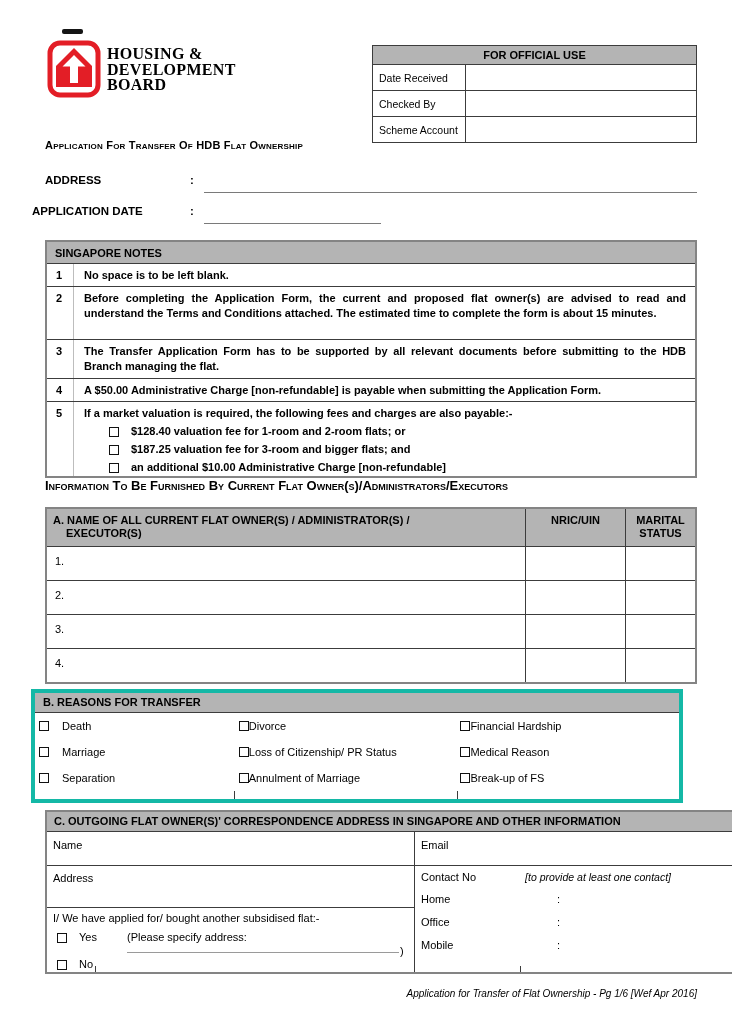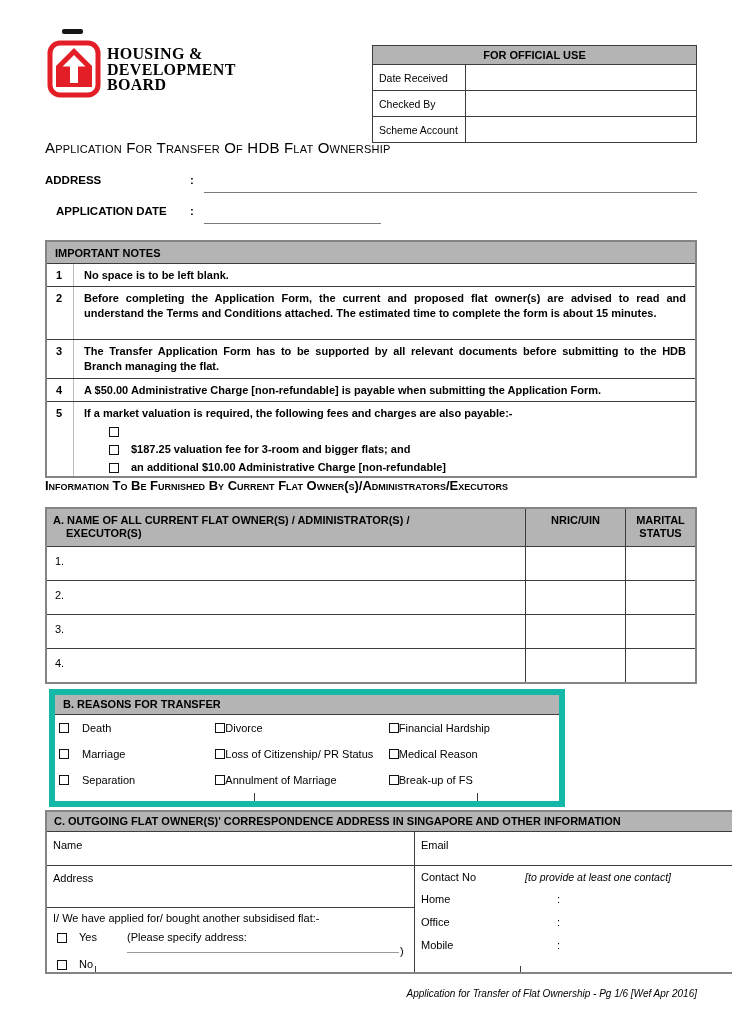--- a/index.html
+++ b/index.html
@@ -13,21 +13,21 @@
   .brand{left:107px;top:46px;font-family:"Liberation Serif",serif;font-weight:700;
          font-size:16px;line-height:15.5px;letter-spacing:0.3px;}
 
   table.official{left:372px;top:45px;width:325px;border-collapse:collapse;position:absolute;
                  font-size:10.5px;}
   table.official th{background:#b4b4b4;border:1px solid #3c3c3c;height:16px;font-size:11px;
                     font-weight:700;text-align:center;padding:1px 0;}
   table.official td{border:1px solid #3c3c3c;height:21px;padding:2px 6px;vertical-align:middle;}
   td.off-label{width:80px;}
 
-  .form-title{left:45px;top:139px;font-weight:400;font-size:15px;font-variant:small-caps;
+  .form-title{left:45px;top:139px;font-weight:700;font-size:11px;font-variant:small-caps;
               letter-spacing:0.2px;}
   .field-label{font-weight:700;font-size:11.5px;}
   .colon{font-weight:700;font-size:11.5px;}
   .wline{border-bottom:1px solid #7a7a7a;}
 
   
   .notes{left:45px;top:240px;width:652px;border:2px solid #848484;box-sizing:border-box;
          font-size:11px;font-weight:700;line-height:14.5px;}
   .notes-header{height:21px;background:#b4b4b4;padding:4px 0 0 8px;box-sizing:border-box;}
   .note-row{display:flex;border-top:1px solid #3c3c3c;}
@@ -46,21 +46,21 @@
   .ta-main .l2{padding-left:13px;}
   .ta-nric{width:100px;border-left:1px solid #3c3c3c;text-align:center;padding-top:5px;box-sizing:border-box;}
   .ta-mar{flex:1;border-left:1px solid #3c3c3c;text-align:center;padding:5px 10px 0 10px;
           box-sizing:border-box;line-height:13px;}
   .ta-row{display:flex;height:33px;border-top:1px solid #3c3c3c;}
   .ta-row .c1{width:478px;padding:8px 0 0 8px;box-sizing:border-box;}
   .ta-row .c2{width:100px;border-left:1px solid #3c3c3c;box-sizing:border-box;}
   .ta-row .c3{flex:1;border-left:1px solid #3c3c3c;box-sizing:border-box;}
 
   
-  .tableB{left:49px;top:689px;width:516px;border:6px solid #14b8a6;box-sizing:border-box;font-size:11px;}
+  .tableB{left:31px;top:689px;width:652px;border:4px solid #14b8a6;box-sizing:border-box;font-size:11px;}
   .tb-header{height:20px;background:#b4b4b4;border-bottom:1px solid #3c3c3c;padding:3px 0 0 8px;
              box-sizing:border-box;font-weight:700;}
   .tb-grid{position:relative;height:86px;display:flex;}
   .tb-col{box-sizing:border-box;}
   .tb-item{display:flex;align-items:center;height:26px;padding-left:4px;}
   .tb-col .tb-item .tb-label{}
   .tb-col.first .tb-item .tb-label{margin-left:13px;}
   .tick{position:absolute;bottom:0;width:1px;height:8px;background:#3c3c3c;}
 
   
@@ -116,26 +116,26 @@
     </tr>
   </tbody>
     </table>
 
   <div class="abs form-title">Application For Transfer Of HDB Flat Ownership</div>
 
   <div class="abs field-label" style="left:45px;top:174px;">ADDRESS</div>
   <div class="abs colon" style="left:190px;top:174px;">:</div>
   <div class="abs wline" style="left:204px;top:178px;width:493px;height:14px;"></div>
 
-  <div class="abs field-label" style="left:56px;top:205px;">APPLICATION DATE</div>
+  <div class="abs field-label" style="left:32px;top:205px;">APPLICATION DATE</div>
   <div class="abs colon" style="left:190px;top:205px;">:</div>
   <div class="abs wline" style="left:204px;top:209px;width:177px;height:14px;"></div>
 
   <div class="abs notes">
-    <div class="notes-header">IMPORTANT NOTES</div>
+    <div class="notes-header">SINGAPORE NOTES</div>
 
     <div class="note-row" style="height:22px;">
       <div class="note-num">1</div>
       <div class="note-text">No space is to be left blank.</div>
     </div>
     <div class="note-row" style="height:52px;">
       <div class="note-num">2</div>
       <div class="note-text">Before completing the Application Form, the current and proposed flat owner(s) are advised to read and understand the Terms and Conditions attached.  The estimated time to complete the form is about 15 minutes.</div>
     </div>
     <div class="note-row" style="height:38px;">
@@ -145,20 +145,21 @@
     <div class="note-row" style="height:22px;">
       <div class="note-num">4</div>
       <div class="note-text">A $50.00 Administrative Charge [non-refundable] is payable when submitting the Application Form.</div>
     </div>
     <div class="note-row" style="height:74px;">
       <div class="note-num">5</div>
       <div class="note-text">
         <div>If a market valuation is required, the following fees and charges are also payable:-</div>
         <div class="sub-item">
           <span class="cb"></span>
+          <span class="sub-label">$128.40 valuation fee for 1-room and 2-room flats; or</span>
         </div>
         <div class="sub-item">
           <span class="cb"></span>
           <span class="sub-label">$187.25 valuation fee for 3-room and bigger flats; and</span>
         </div>
         <div class="sub-item">
           <span class="cb"></span>
           <span class="sub-label">an additional $10.00 Administrative Charge [non-refundable]</span>
         </div>
       </div>

